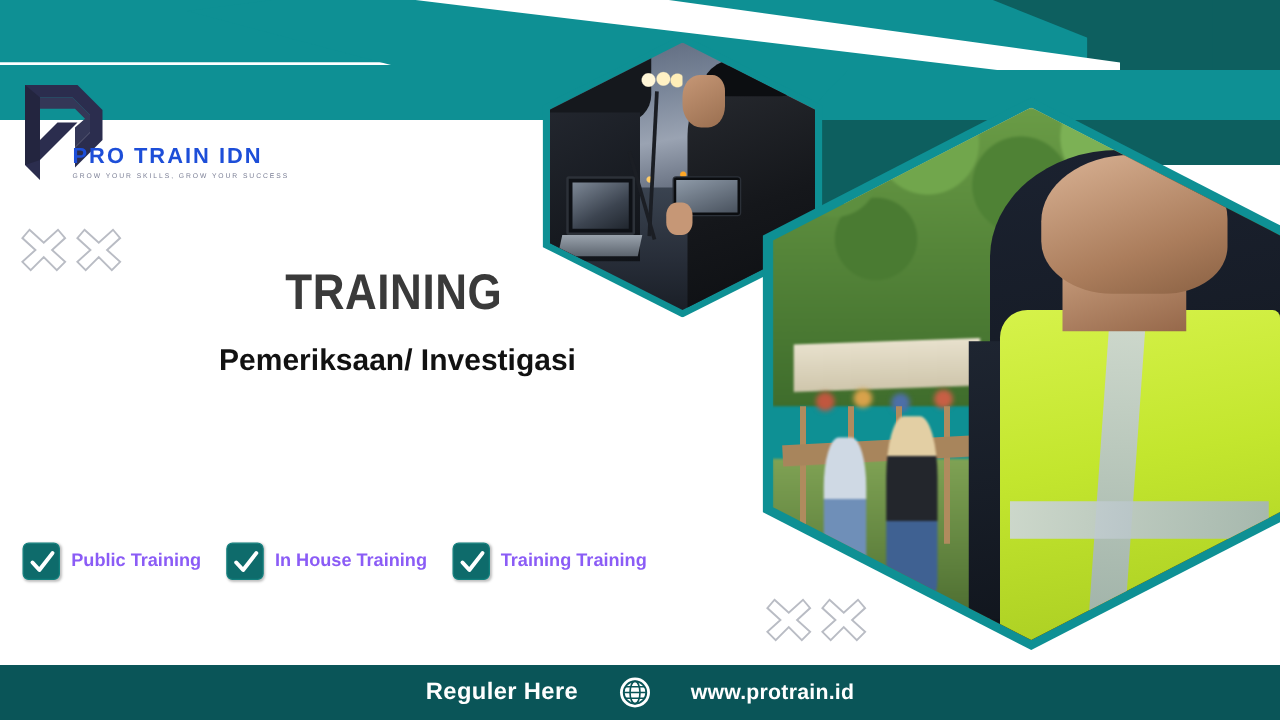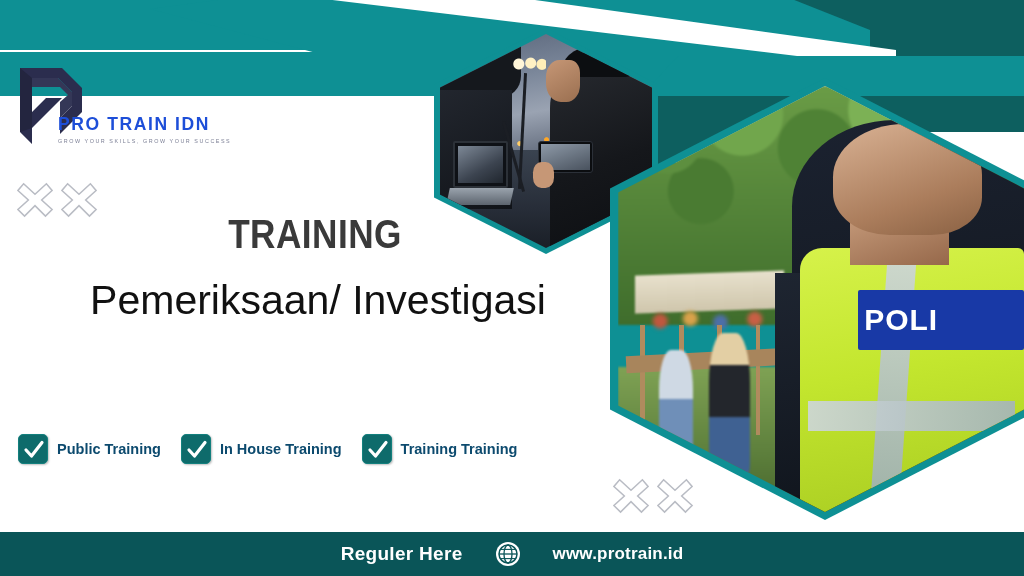--- a/index.html
+++ b/index.html
@@ -293,39 +293,39 @@
   
   #heading-training {
     position:absolute; left:0; top:212px; width:630px;
     text-align:center;
     font-size:40px; font-weight:bold; color:#3A3A3A;
     letter-spacing:0.5px; transform:scaleX(0.88); transform-origin:center;
     font-family:"Liberation Sans", sans-serif;
   }
   #heading-subtitle {
     position:absolute; left:40px; top:274px; width:556px;
-    text-align:center; font-size:41px; font-weight:normal; color:#111111;
+    text-align:center; font-size:24px; font-weight:bold; color:#111111;
     line-height:1.28; font-family:"Liberation Sans", sans-serif;
   }
 
   
   #checkbox-row {
     position:absolute; left:18px; top:434px; width:600px;
     display:flex; align-items:center; gap:20px;
   }
   .check-item { display:flex; align-items:center; gap:9px; }
   .check-box {
     width:30px; height:30px; background:#0E6B6B;
     border-radius:5px; position:relative; flex:0 0 auto;
     box-shadow:1px 1px 2px rgba(0,0,0,0.25);
     border:1px solid #13807e;
   }
   .check-box svg { position:absolute; left:4px; top:4px; }
   .check-label {
-    font-size:14.5px; font-weight:bold; color:#0c4a6e;
+    font-size:14.5px; font-weight:bold; color:#8b5cf6;
     white-space:nowrap; font-family:"Liberation Sans", sans-serif;
   }
 
   
   #footer {
     position:absolute; left:0; bottom:0; width:1024px; height:44px;
     background:#0A5558; display:flex; align-items:center; justify-content:center;
     gap:32px;
   }
   #footer-register {
@@ -386,23 +386,20 @@
       <div class="ph2-fence"></div>
       <div class="ph2-rail"></div>
       <div class="ph2-banner-blue"></div>
       <div class="ph2-person1"></div>
       <div class="ph2-person2"></div>
       <div class="ph2-officer"></div>
       <div class="ph2-shoulder"></div>
       <div class="ph2-vest"></div>
       <div class="ph2-vest-strapA"></div>
       <div class="ph2-vest-strapB"></div>
-      <div class="ph2-police-patch">
-        <span class="ph2-police-text">POLI</span>
-      </div>
       <div class="ph2-neck"></div>
       <div class="ph2-head"></div>
     </div>
   </div>
 
   <div id="logo-wrap">
     <svg id="logo-mark" viewBox="0 0 72 88">
       <path d="M4 6 L46 6 L66 26 L66 50 L44 72 L44 56 L56 44 L56 30 L42 16 L16 16 L16 50 L30 36 L46 36 L16 66 L16 82 L4 70 Z" fill="#2B2D4E"></path>
       <path d="M16 16 L42 16 L56 30 L56 44 L44 56 L44 40 L52 33 L44 25 L16 25 Z" fill="#343757"></path>
       <path d="M4 6 L16 16 L16 66 L4 70 Z" fill="#23253F"></path>

